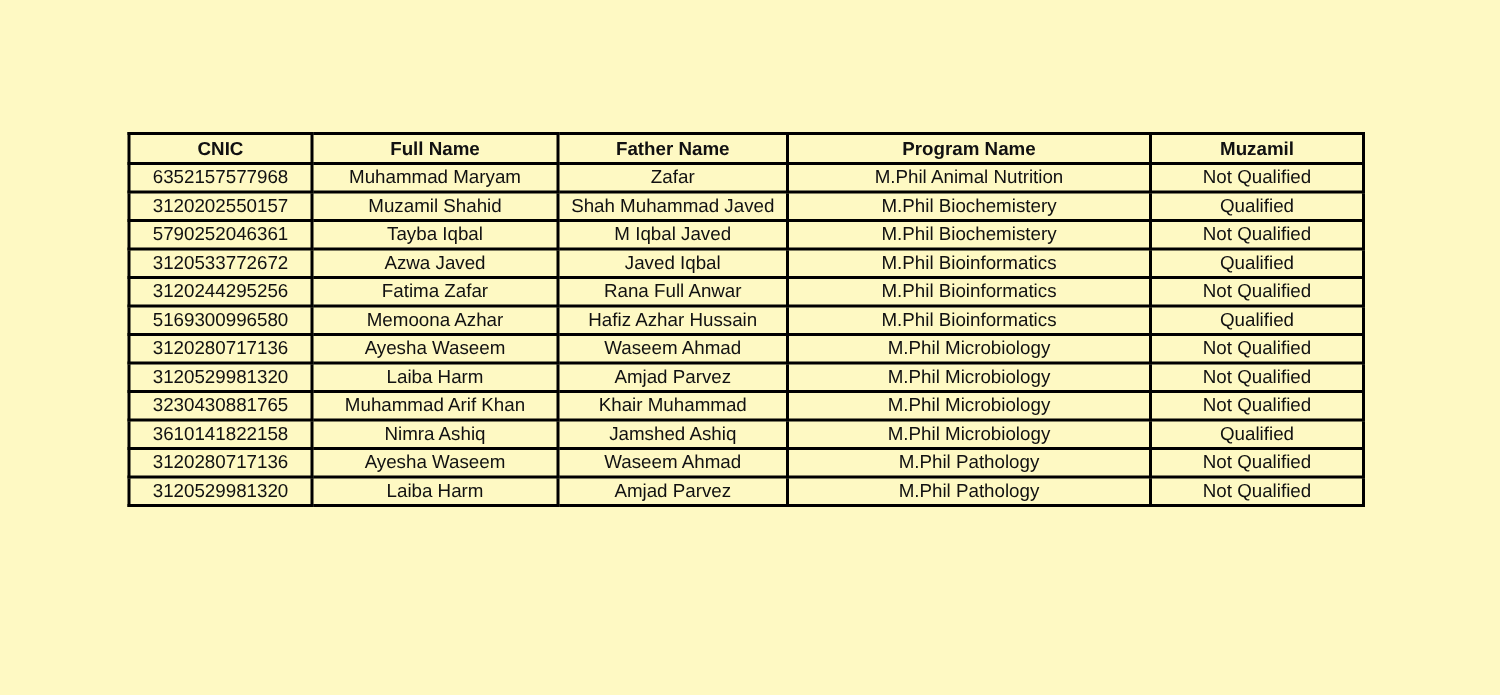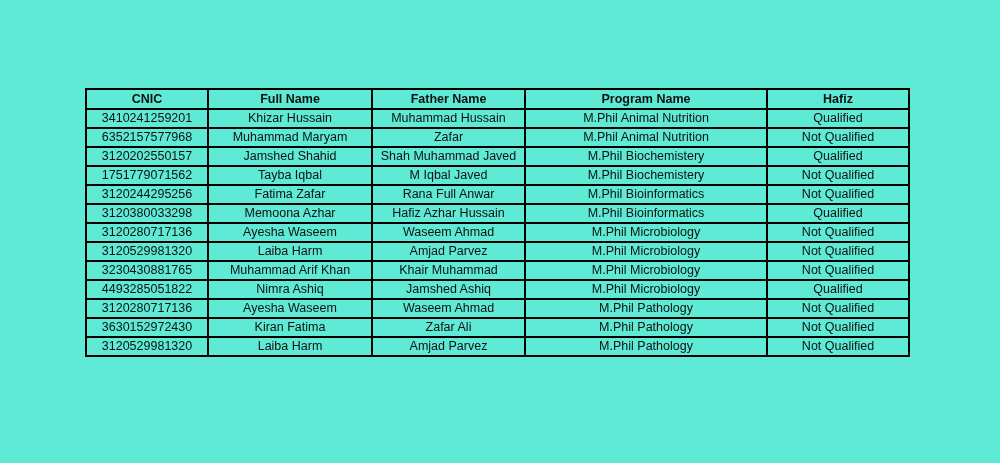--- a/index.html
+++ b/index.html
@@ -7,21 +7,21 @@
       padding: 0;
       background: #ffffff;
       width: 1000px;
       height: 463px;
       overflow: hidden;
     }
     .page {
       position: relative;
       width: 1000px;
       height: 463px;
-      background: #5eead4;
+      background: #fef9c3;
     }
     table.results {
       position: absolute;
       left: 85px;
       top: 88px;
       border-collapse: collapse;
       font-family: "Liberation Sans", "DejaVu Sans", sans-serif;
       font-size: 12.5px;
       color: #111111;
       table-layout: fixed;
@@ -57,61 +57,61 @@
         <col class="c-father">
         <col class="c-program">
         <col class="c-status">
     </colgroup>
     <thead>
       <tr>
         <th>CNIC</th>
         <th>Full Name</th>
         <th>Father Name</th>
         <th>Program Name</th>
-        <th>Hafiz</th>
+        <th>Muzamil</th>
       </tr>
     </thead>
     <tbody>
-      <tr>
-        <td>3410241259201</td>
-        <td>Khizar Hussain</td>
-        <td>Muhammad Hussain</td>
-        <td>M.Phil Animal Nutrition</td>
-        <td>Qualified</td>
-      </tr>
       <tr>
         <td>6352157577968</td>
         <td>Muhammad Maryam</td>
         <td>Zafar</td>
         <td>M.Phil Animal Nutrition</td>
         <td>Not Qualified</td>
       </tr>
       <tr>
         <td>3120202550157</td>
-        <td>Jamshed Shahid</td>
+        <td>Muzamil Shahid</td>
         <td>Shah Muhammad Javed</td>
         <td>M.Phil Biochemistery</td>
         <td>Qualified</td>
       </tr>
       <tr>
-        <td>1751779071562</td>
+        <td>5790252046361</td>
         <td>Tayba Iqbal</td>
         <td>M Iqbal Javed</td>
         <td>M.Phil Biochemistery</td>
         <td>Not Qualified</td>
+      </tr>
+      <tr>
+        <td>3120533772672</td>
+        <td>Azwa Javed</td>
+        <td>Javed Iqbal</td>
+        <td>M.Phil Bioinformatics</td>
+        <td>Qualified</td>
       </tr>
       <tr>
         <td>3120244295256</td>
         <td>Fatima Zafar</td>
         <td>Rana Full Anwar</td>
         <td>M.Phil Bioinformatics</td>
         <td>Not Qualified</td>
       </tr>
       <tr>
-        <td>3120380033298</td>
+        <td>5169300996580</td>
         <td>Memoona Azhar</td>
         <td>Hafiz Azhar Hussain</td>
         <td>M.Phil Bioinformatics</td>
         <td>Qualified</td>
       </tr>
       <tr>
         <td>3120280717136</td>
         <td>Ayesha Waseem</td>
         <td>Waseem Ahmad</td>
         <td>M.Phil Microbiology</td>
@@ -125,37 +125,30 @@
         <td>Not Qualified</td>
       </tr>
       <tr>
         <td>3230430881765</td>
         <td>Muhammad Arif Khan</td>
         <td>Khair Muhammad</td>
         <td>M.Phil Microbiology</td>
         <td>Not Qualified</td>
       </tr>
       <tr>
-        <td>4493285051822</td>
+        <td>3610141822158</td>
         <td>Nimra Ashiq</td>
         <td>Jamshed Ashiq</td>
         <td>M.Phil Microbiology</td>
         <td>Qualified</td>
       </tr>
       <tr>
         <td>3120280717136</td>
         <td>Ayesha Waseem</td>
         <td>Waseem Ahmad</td>
-        <td>M.Phil Pathology</td>
-        <td>Not Qualified</td>
-      </tr>
-      <tr>
-        <td>3630152972430</td>
-        <td>Kiran Fatima</td>
-        <td>Zafar Ali</td>
         <td>M.Phil Pathology</td>
         <td>Not Qualified</td>
       </tr>
       <tr>
         <td>3120529981320</td>
         <td>Laiba Harm</td>
         <td>Amjad Parvez</td>
         <td>M.Phil Pathology</td>
         <td>Not Qualified</td>
       </tr>

